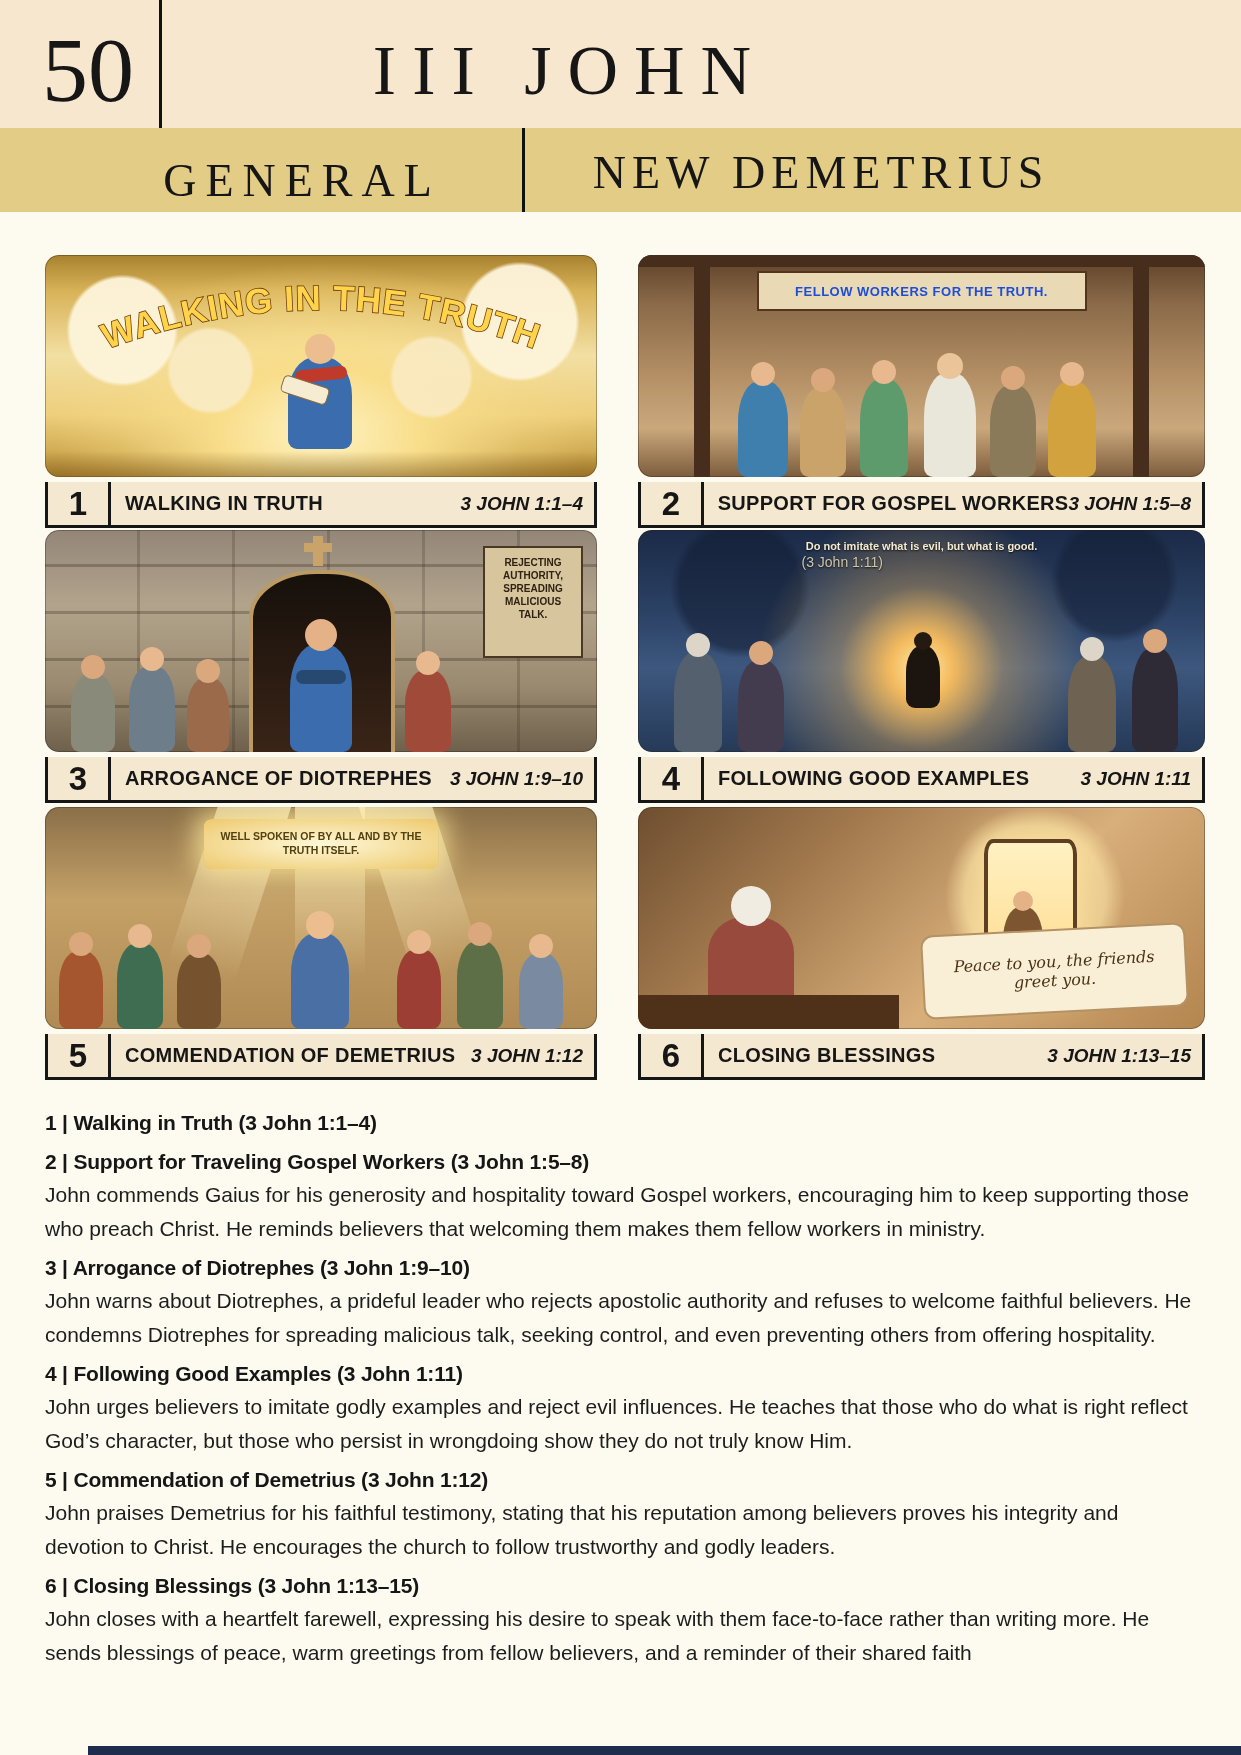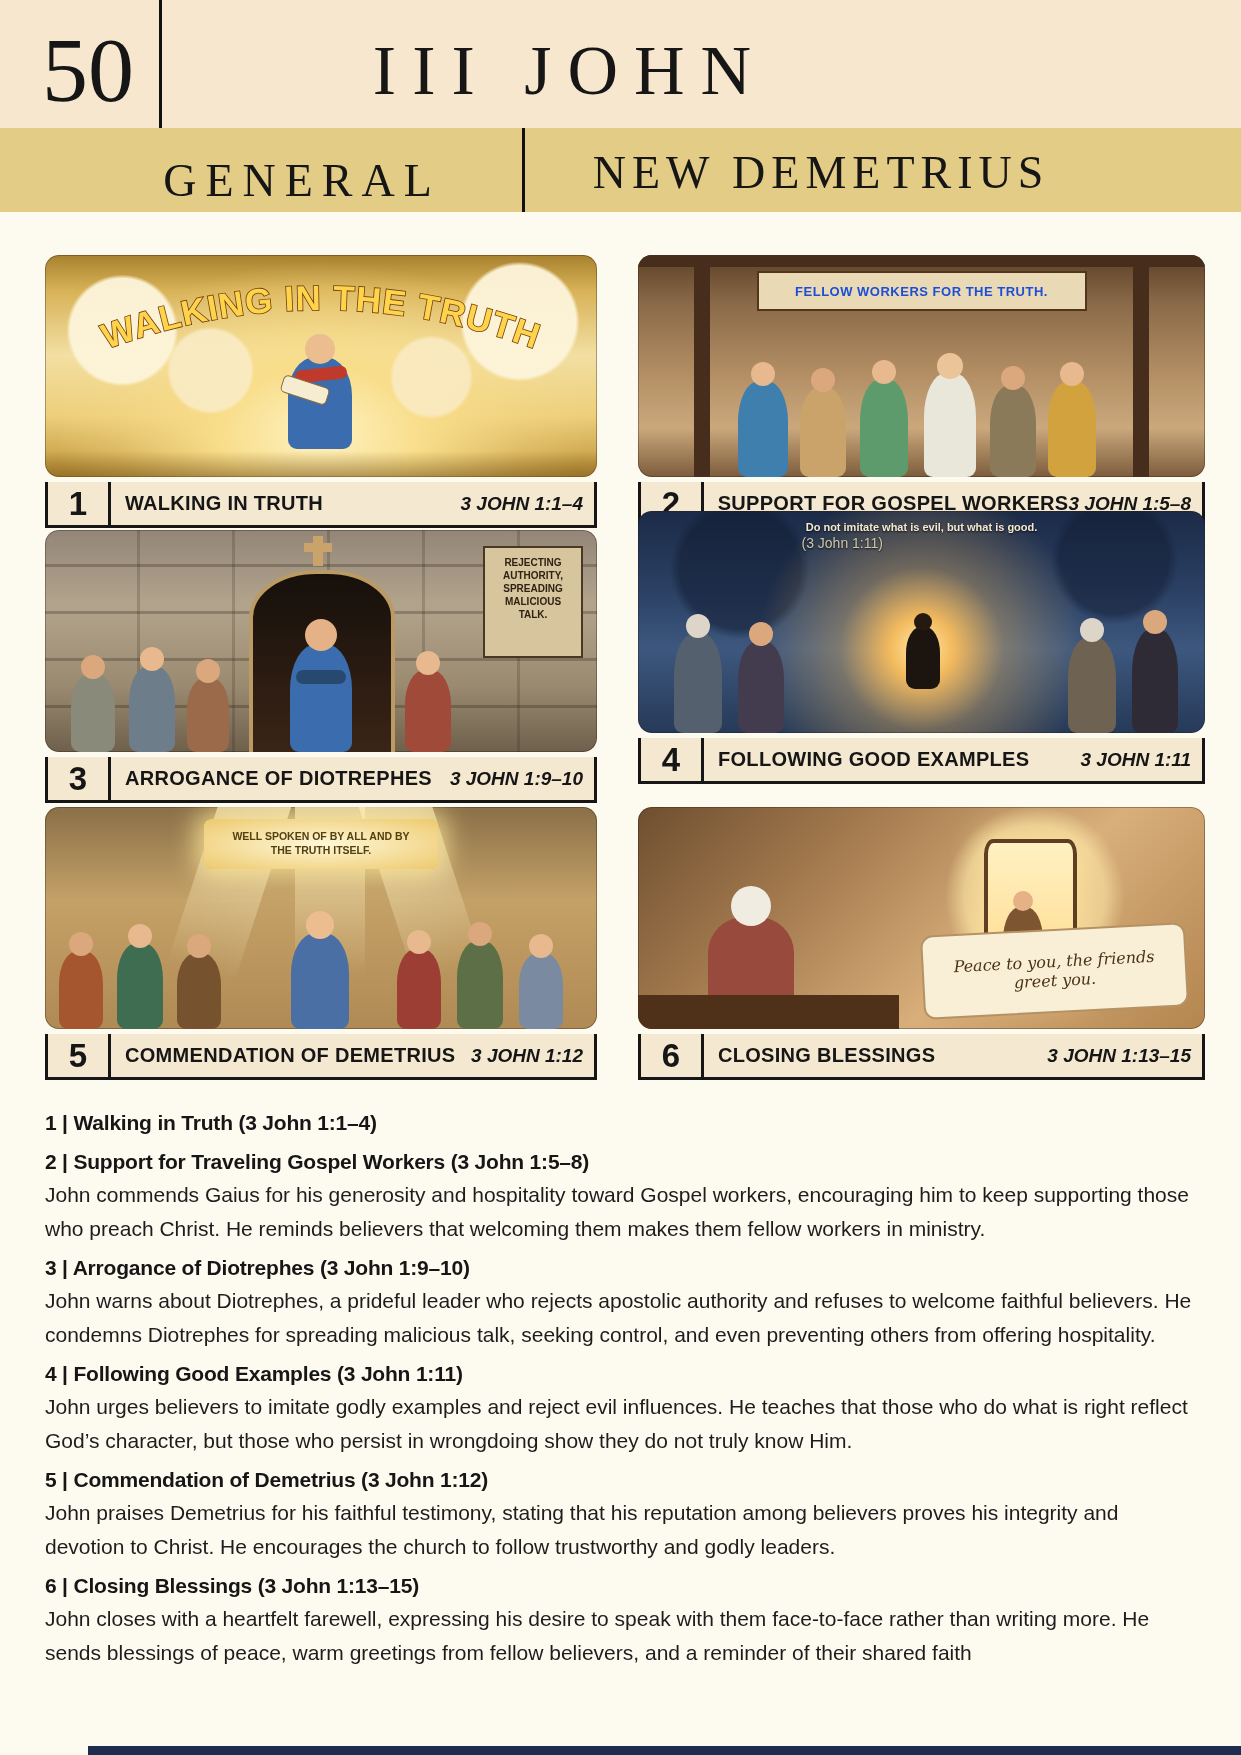--- a/index.html
+++ b/index.html
@@ -70,21 +70,21 @@
            padding:3px 8px;box-sizing:border-box;text-align:center;
            font-size:13px;font-weight:800;color:#1d4ed8;letter-spacing:.5px;}
   .plaque3{position:absolute;right:14px;top:16px;width:100px;height:112px;background:#d7c59e;
            border:2px solid #4a3824;padding:8px 5px;box-sizing:border-box;text-align:center;
            font-size:10px;font-weight:800;line-height:1.3;color:#2f2212;}
   .txt4{position:absolute;left:50%;transform:translateX(-50%);top:10px;width:240px;text-align:center;
         font-size:11px;font-weight:700;color:#f3ead0;text-shadow:0 1px 2px rgba(0,0,0,.8);}
   .txt4b{margin-top:2px;font-size:14px;font-weight:400;color:#cfc6a8;text-align:left;}
   .plaque5{position:absolute;left:50%;transform:translateX(-50%);top:12px;width:235px;min-height:50px;
            background:radial-gradient(#fff8d8,#edc96d);border-radius:8px;box-shadow:0 0 26px 8px rgba(255,232,154,.8);
-           display:flex;align-items:center;justify-content:center;padding:4px 18px;box-sizing:border-box;
+           display:flex;align-items:center;justify-content:center;padding:4px 6px;box-sizing:border-box;
            text-align:center;font-size:10.5px;font-weight:800;color:#53400f;line-height:1.3;}
   .scroll6{position:absolute;right:18px;bottom:16px;width:265px;height:84px;background:#f9efd6;
            border:2px solid #b59264;border-radius:12px;transform:rotate(-3deg);
            display:flex;align-items:center;justify-content:center;padding:6px 14px;box-sizing:border-box;
            font-family:"DejaVu Serif",serif;font-style:italic;font-size:16px;color:#4a3215;text-align:center;}
   .arc-svg{position:absolute;left:0;top:0;width:100%;height:118px;}
 
   
   .door3{position:absolute;left:37%;bottom:0;width:25%;height:80%;
          background:linear-gradient(180deg,#16100b,#3a2417);border:4px solid #bb9a64;border-bottom:0;
@@ -177,21 +177,21 @@
       <div class="plaque3">REJECTING AUTHORITY, SPREADING MALICIOUS TALK.</div>
     </div>
     <div class="cap">
       <div class="cap-num">3</div>
       <div class="cap-div"></div>
       <div class="cap-title">ARROGANCE OF DIOTREPHES</div>
       <div class="cap-ref">3 JOHN 1:9–10</div>
     </div>
   </div>
 
-  <div class="card" style="left:638px;top:511px;width:567px;border-radius:28px;">
+  <div class="card" style="left:638px;top:530px;width:567px;border-radius:28px;">
     <div class="art art4">
       <div class="txt4">
         <div>Do not imitate what is evil, but what is good.</div>
         <div class="txt4b">(3 John 1:11)</div>
       </div>
       <div class="p" style="left:268px;bottom:44px;width:34px;height:62px;background:#1c140e;--hw:18px;--skin:#241a12;"></div>
       <div class="p" style="left:36px;bottom:0;width:48px;height:100px;background:#55606e;--skin:#ddd6c8;"></div>
       <div class="p" style="left:100px;bottom:0;width:46px;height:92px;background:#423c4e;--skin:#dba87e;"></div>
       <div class="p" style="left:430px;bottom:0;width:48px;height:96px;background:#6e6252;--skin:#ddd6c8;"></div>
       <div class="p" style="left:494px;bottom:0;width:46px;height:104px;background:#2e2a36;--skin:#dba87e;"></div>

